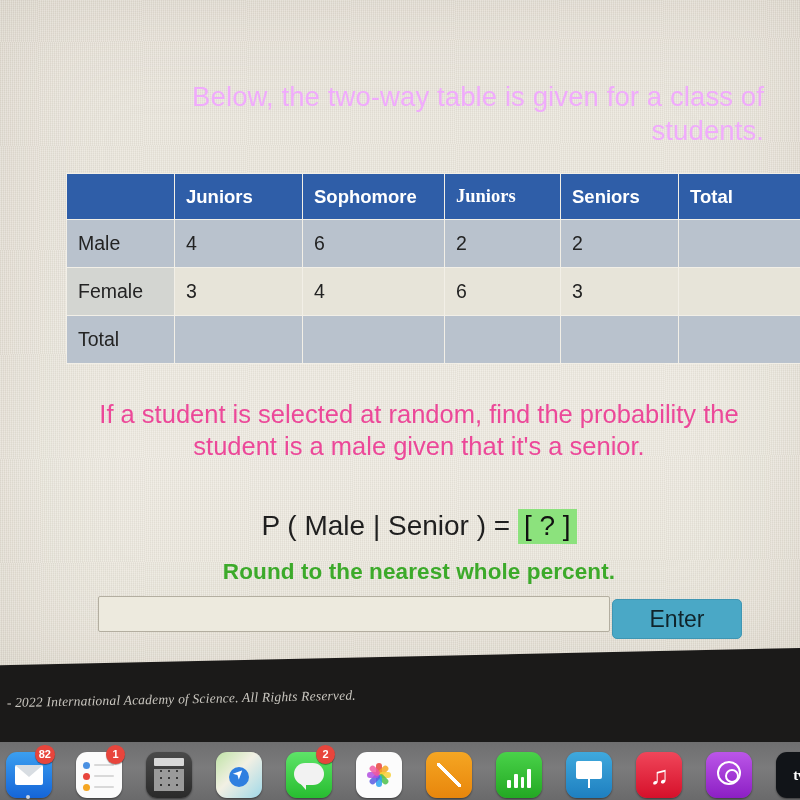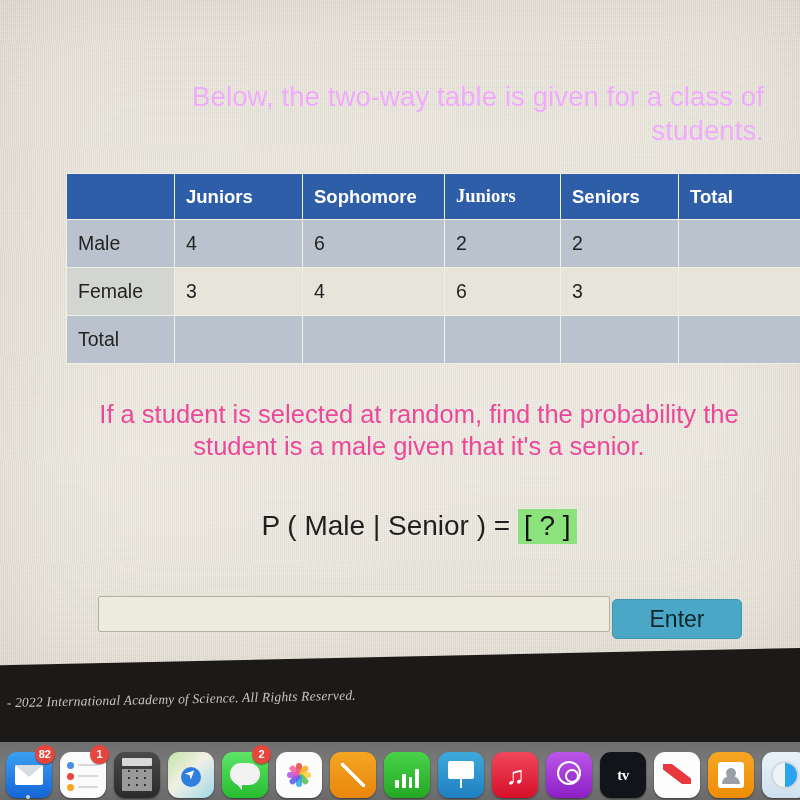--- a/index.html
+++ b/index.html
@@ -177,21 +177,21 @@
 
   
   #dock{
     position:absolute; left:0; bottom:0;
     width:800px; height:58px;
     background:linear-gradient(180deg,#6f6f70 0%,#7b7b7c 45%,#6a6a6b 100%);
     z-index:7;
     display:flex;
     align-items:flex-end;
     padding:0 4px 2px 4px;
-    gap:4px;
+    gap:20px;
     overflow:hidden;
   }
   .dock-item{
     position:relative;
     width:50px; height:50px;
     flex:0 0 auto;
     cursor:pointer;
   }
   .dock-tile{
     position:absolute; left:2px; bottom:0;
@@ -335,20 +335,21 @@
       </tbody>
     </table>
 
     <div class="question">If a student is selected at random, find the probability the student is a male given that it's a senior.</div>
 
     <div class="prob-line">
       <span>P ( Male | Senior ) =</span>
       <span class="answer-blank">[ ? ]</span>
     </div>
 
+    <div class="round-note">Round to the nearest whole percent.</div>
 
     <div id="answer-row">
       <input id="answer-input" type="text" placeholder="" style="">
       <button id="enter-button">Enter</button>
     </div>
 
   </div>
 
   <div id="footer-band">
     <div id="footer-copyright">- 2022 International Academy of Science.  All Rights Reserved.</div>

